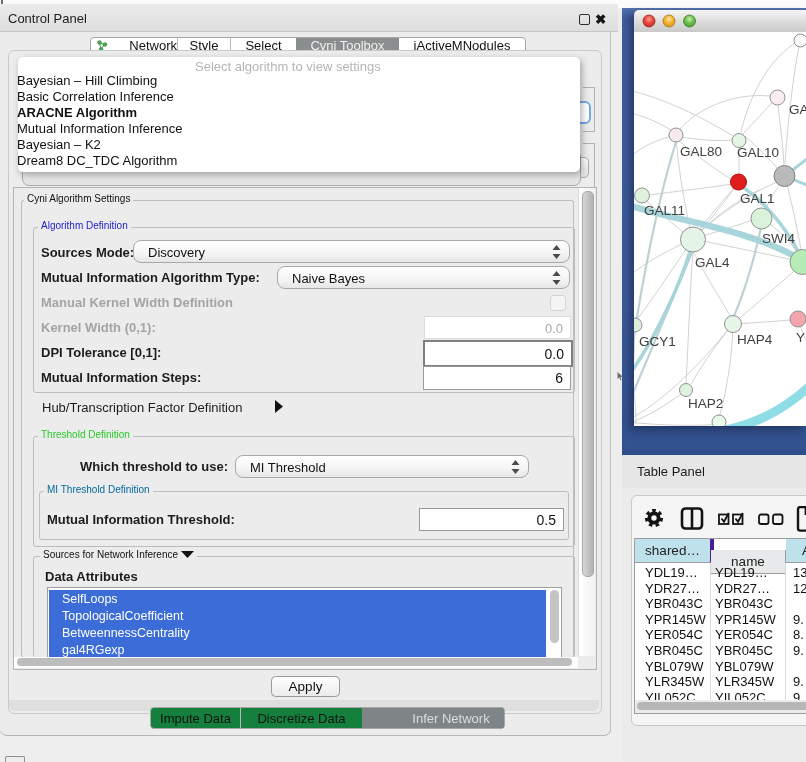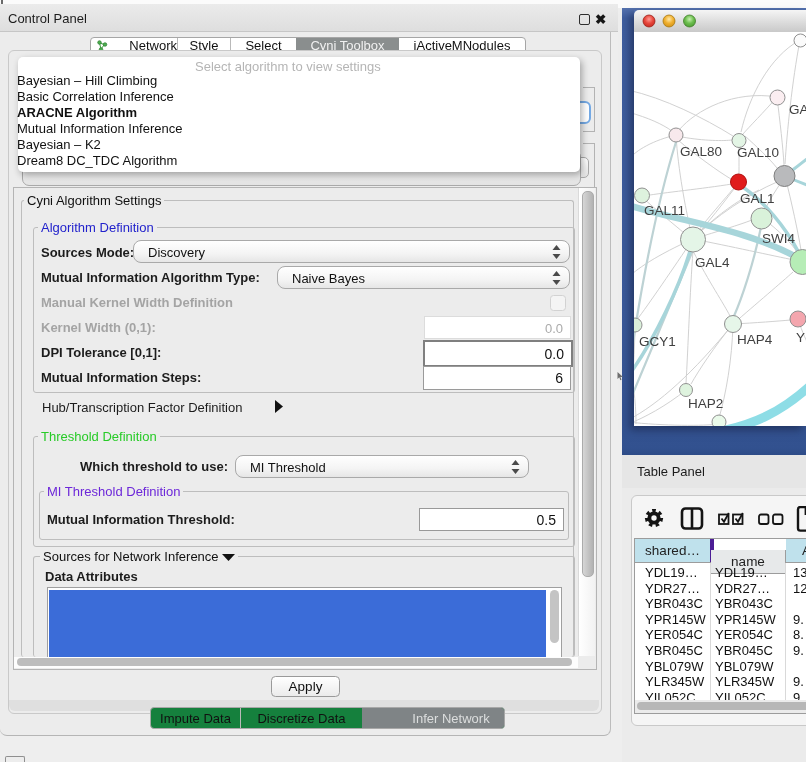--- a/index.html
+++ b/index.html
@@ -11,21 +11,21 @@
   .dis{color:#a4a4a4;}
   .combo{position:absolute;border:1px solid #a9a9a9;border-radius:8px;
          background:linear-gradient(#ffffff,#f4f4f4 60%,#e6e6e6);
          font-size:13px;color:#111;}
   .combo .ct{position:absolute;left:14px;top:50%;transform:translateY(-50%);white-space:nowrap;}
   .stepper{position:absolute;right:8px;top:50%;transform:translateY(-50%);width:9px;height:14px;}
   .field{position:absolute;background:#fff;font-size:14px;color:#111;
          text-align:right;white-space:nowrap;}
   .field span{position:absolute;right:7px;top:50%;transform:translateY(-50%);}
   .gbox{position:absolute;border:1px solid #bdbdbd;border-radius:3px;}
-  .gtitle{position:absolute;background:#ececec;font-size:13px;padding:0 3px;white-space:nowrap;}
+  .gtitle{position:absolute;background:#ececec;font-size:10px;padding:0 3px;white-space:nowrap;}
 </style>
 </head>
 <body>
 
 <div class="abs" style="left:0;top:0;width:806px;height:4px;background:#fbfbfb;"></div>
 <div class="abs" style="left:618px;top:0;width:188px;height:8px;background:#fbfbfb;"></div>
 <div class="abs" style="left:1px;top:0;width:2px;height:5px;background:#6a6a6a;"></div>
 
 <div class="abs" style="left:0;top:31px;width:610px;height:704px;background:#ececec;
      border-right:1px solid #bcbcbc;border-bottom:1px solid #b5b5b5;
@@ -127,35 +127,38 @@
 <div class="abs lbl b" style="left:80px;top:459px;">Which threshold to use:</div>
 <div class="combo" style="left:235px;top:455px;width:292px;height:21px;">
   <span class="ct">MI Threshold</span>
   <svg class="stepper" viewBox="0 0 9 14">
       <path d="M4.5 0 L8.5 5 L0.5 5 Z" fill="#4a4a4a"></path>
       <path d="M4.5 14 L8.5 9 L0.5 9 Z" fill="#4a4a4a"></path>
     </svg>
 </div>
 
 <div class="gbox" style="left:39px;top:491px;width:528px;height:47px;"></div>
-<div class="gtitle" style="left:44px;top:484px;color:#6d28d9;">MI Threshold Definition</div>
+<div class="gtitle" style="left:44px;top:484px;color:#0369a1;">MI Threshold Definition</div>
 <div class="abs lbl b" style="left:47px;top:512px;">Mutual Information Threshold:</div>
 <div class="field" style="left:419px;top:508px;width:143px;height:21px;border:1px solid #999;">
     <span>0.5</span>
   </div>
 
 <div class="gbox" style="left:33px;top:556px;width:540px;height:100px;border-bottom:none;"></div>
 <div class="gtitle" style="left:40px;top:549px;color:#111;">Sources for Network Inference <svg width="13" height="9" viewBox="0 0 13 9" style="vertical-align:-1px;">
       <path d="M0 1 L13 1 L6.5 8 Z" fill="#111"></path>
     </svg></div>
 
 <div class="abs lbl b" style="left:45px;top:569px;">Data Attributes</div>
 
 <div class="abs" style="left:47px;top:587px;width:513px;height:69px;background:#fff;border:1px solid #9f9f9f;border-bottom:none;overflow:hidden;">
   <div style="position:absolute;left:1px;top:2px;width:497px;height:68px;background:#3b6cd8;"></div>
+  <div style="position:absolute;left:14px;top:3px;font-size:12.5px;color:#fff;line-height:17px;">
+    SelfLoops<br>TopologicalCoefficient<br>BetweennessCentrality<br>gal4RGexp
+  </div>
   <div style="position:absolute;left:502px;top:2px;width:9px;height:53px;border-radius:4.5px;background:#c4c4c4;"></div>
 </div>
 
 <div class="abs" style="left:271px;top:676px;width:67px;height:19px;border:1px solid #9a9a9a;border-radius:4.5px;
      background:linear-gradient(#ffffff,#ebebeb);display:flex;align-items:center;justify-content:center;
      font-size:13.5px;color:#111;">Apply</div>
 
 <div class="abs" style="left:150px;top:707px;height:20px;display:flex;border:1px solid #a8a8a8;border-radius:4px;
      overflow:hidden;background:#15803d;font-size:13px;color:#111;">
   <div style="width:89px;display:flex;align-items:center;justify-content:center;">Impute Data</div>

